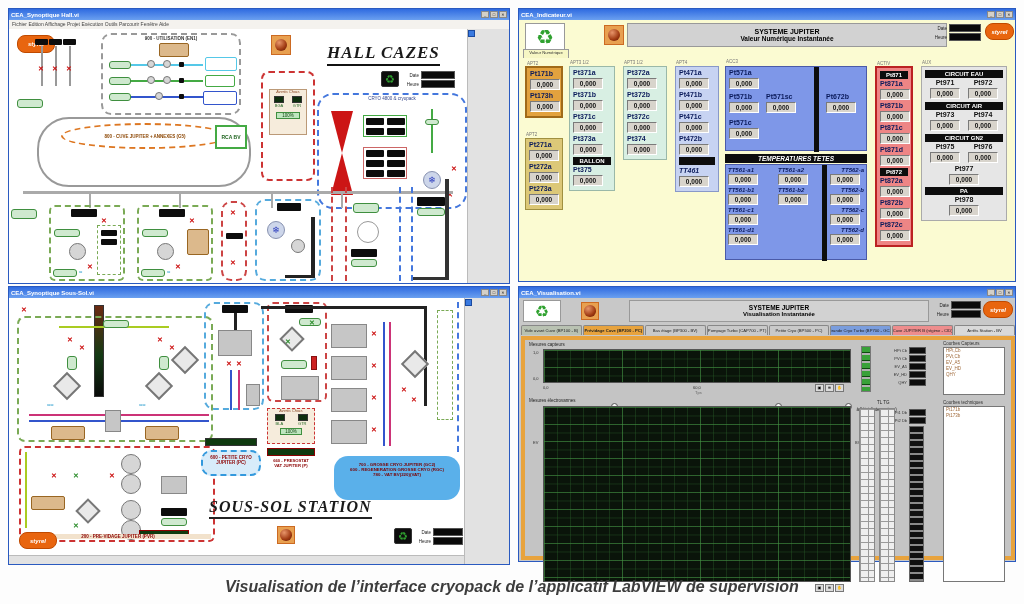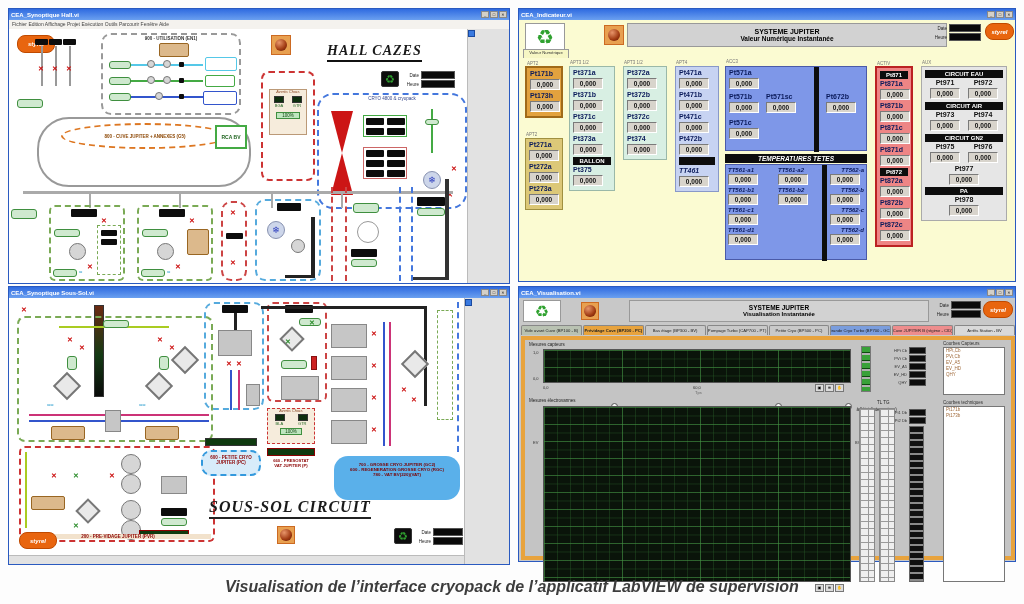--- a/index.html
+++ b/index.html
@@ -133,21 +133,21 @@
         <div class="abs bb" style="left:76px;top:59px;width:5px;height:5px;"></div>
         <div class="abs" style="left:102px;top:22px;width:32px;height:14px;border:1px solid #55c8e8;border-radius:2px;"></div>
         <div class="abs" style="left:102px;top:40px;width:30px;height:12px;border:1px solid #44aa44;border-radius:2px;"></div>
         <div class="abs" style="left:100px;top:56px;width:34px;height:14px;border:1px solid #3355cc;border-radius:2px;"></div>
       </div>
 
       <div class="abs globe" style="left:262px;top:6px;width:20px;height:20px;">
           <i></i>
         </div>
 
-      <div class="abs serif-title" style="left:318px;top:14px;font-size:14px;letter-spacing:1px;border-bottom:2px solid #111;padding-bottom:1px;">HALL CAZES</div>
+      <div class="abs serif-title" style="left:318px;top:14px;font-size:17px;letter-spacing:1px;border-bottom:2px solid #111;padding-bottom:1px;">HALL CAZES</div>
 
       <div class="abs greenlogo gl-b" style="left:372px;top:42px;width:18px;height:16px;font-size:11px;">♻</div>
       <div class="abs" style="left:396px;top:42px;width:52px;">
         <div class="dtrow">
             <span class="dtlab">Date</span>
             <span class="dtbox" style="width:32px;"></span>
           </div>
         <div class="dtrow">
             <span class="dtlab">Heure</span>
             <span class="dtbox" style="width:32px;"></span>
@@ -704,21 +704,21 @@
       <div class="abs" style="left:428px;top:12px;width:16px;height:110px;border:1px dashed #7aaa55;"></div>
       <div class="abs line" style="left:448px;top:4px;width:0;height:150px;border-left:2px dashed #4477dd;"></div>
       <span class="gx" style="left:276px;top:40px;">✕</span>
 
       <div class="abs" style="left:325px;top:158px;width:126px;height:44px;background:#5ab0ea;border-radius:14px;text-align:center;">
         <div style="font-size:4.4px;font-weight:bold;color:#7a0000;margin-top:6px;">700 - GROSSE CRYO JUPITER (GC2)</div>
         <div style="font-size:4.4px;font-weight:bold;color:#7a0000;">600 - REGENERATION GROSSE CRYO (RGC)</div>
         <div style="font-size:4.4px;font-weight:bold;color:#7a0000;">780 - VAT BV(220)(VAT)</div>
       </div>
 
-      <div class="abs serif-title" style="left:200px;top:200px;font-size:16px;letter-spacing:1px;border-bottom:2px solid #222;padding-bottom:1px;">SOUS-SOL CIRCUIT</div>
+      <div class="abs serif-title" style="left:200px;top:200px;font-size:16px;letter-spacing:1px;border-bottom:2px solid #222;padding-bottom:1px;">SOUS-SOL STATION</div>
       <div class="abs globe" style="left:268px;top:228px;width:18px;height:18px;">
           <i></i>
         </div>
       <div class="abs styrel" style="left:10px;top:234px;width:38px;height:17px;">styrel</div>
       <div class="abs greenlogo gl-b" style="left:385px;top:230px;width:18px;height:16px;font-size:11px;">♻</div>
       <div class="abs" style="left:408px;top:230px;width:46px;">
         <div class="dtrow">
             <span class="dtlab">Date</span>
             <span class="dtbox" style="width:28px;"></span>
           </div>

